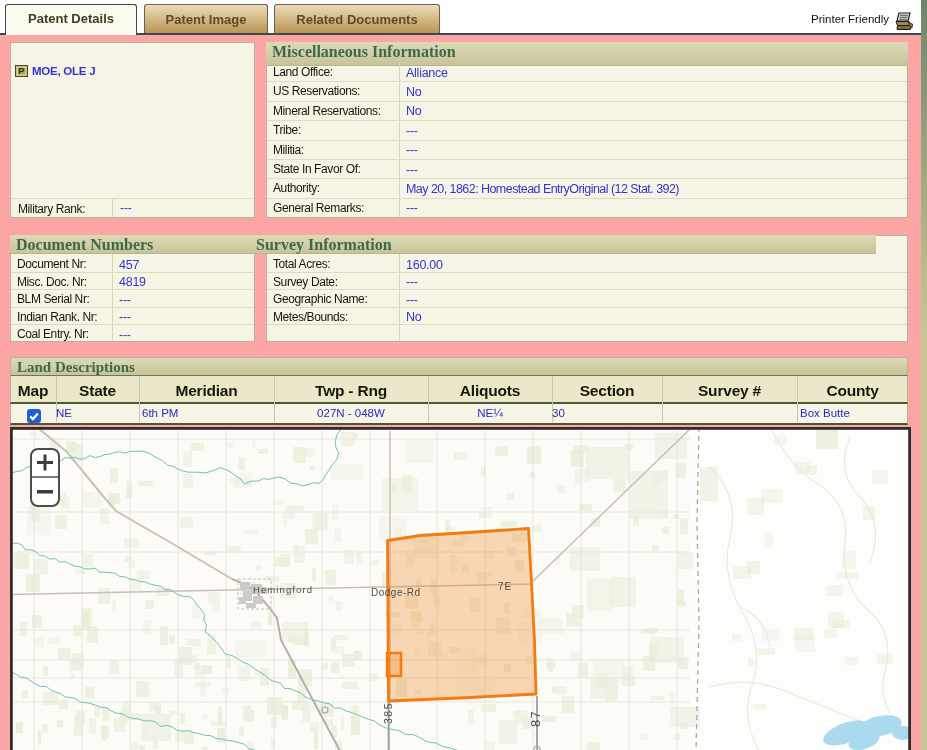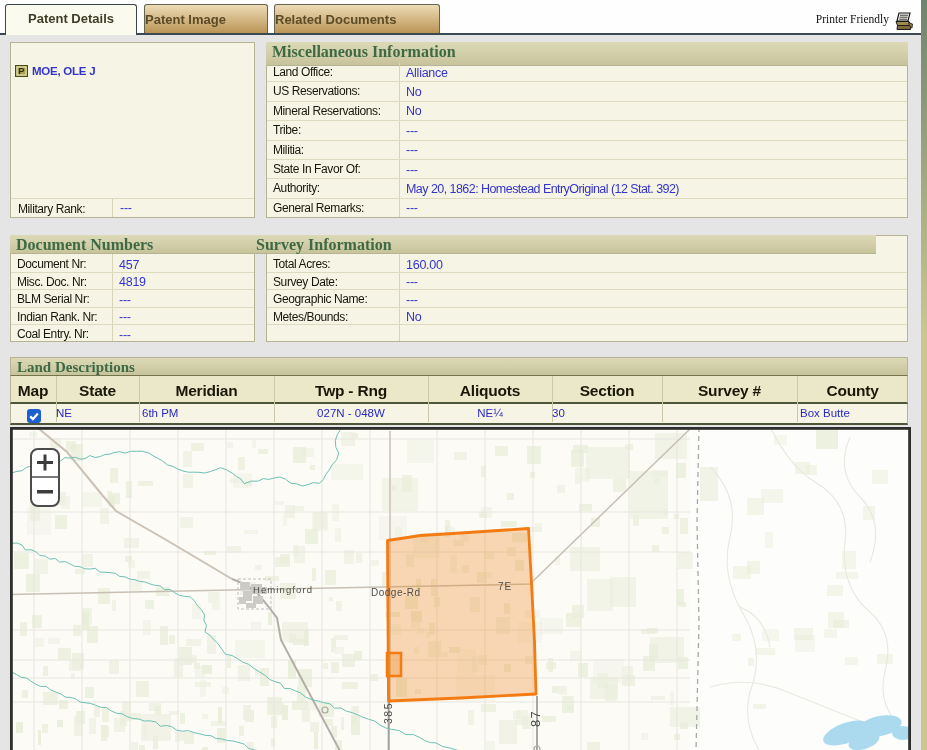--- a/index.html
+++ b/index.html
@@ -1,21 +1,21 @@
 <!DOCTYPE html>
 <html><head><meta charset="utf-8"><title>Patent Details</title><style>
 html,body{margin:0;padding:0}
-#page{position:relative;width:927px;height:750px;background:#e5e5e5;font-family:"Liberation Sans",sans-serif;overflow:hidden}
+#page{position:relative;width:927px;height:750px;background:#fca5a5;font-family:"Liberation Sans",sans-serif;overflow:hidden}
 .abs{position:absolute}
 .topwhite{left:0;top:0;width:921px;height:33px;background:#fefefe}
 .hline{left:0;top:33px;width:921px;height:2px;background:#3b4a52}
 .sidebar{left:921px;top:0;width:6px;height:750px;background:linear-gradient(#6f846d,#a8ad83 200px,#cbc795 340px,#cbc795)}
-.tab{top:4px;height:29px;box-sizing:border-box;border:1px solid #65644e;border-bottom:none;border-radius:3px 3px 0 0;background:linear-gradient(#eddcb7,#ba9455);font-weight:bold;font-size:13px;color:#5c4b27;line-height:29px}
+.tab{top:4px;height:29px;box-sizing:border-box;border:1px solid #65644e;border-bottom:none;border-radius:3px 3px 0 0;background:linear-gradient(#eddcb7,#ba9455);font-weight:bold;font-size:13px;color:#5c4b27;text-align:center;line-height:29px}
 .tabactive{left:5px;top:4px;width:132px;height:31px;box-sizing:border-box;border:1.5px solid #3a474d;border-bottom:none;border-radius:3px 3px 0 0;background:#fbfaef;font-weight:bold;font-size:13px;color:#3e3d26;text-align:center;line-height:27px;z-index:3}
-.pf{right:38px;top:13px;font-family:Liberation Serif, serif;font-size:11.5px;color:#111}
+.pf{right:38px;top:13px;font-family:Liberation Sans, sans-serif;font-size:11.5px;color:#111}
 .box{box-sizing:border-box;background:#f6f4e4;border:1px solid #b7b495}
 .bh{box-sizing:border-box;background:linear-gradient(#dcd9b6,#c7c49c);border-bottom:1px solid #b7b495;font-family:"Liberation Serif",serif;font-weight:bold;font-size:16px;color:#3d6a45;padding:1px 0 0 6px}
 .lbl{font-weight:normal;font-size:12px;letter-spacing:-0.4px;color:#16160c;white-space:nowrap}
 .val{font-size:12.5px;letter-spacing:-0.25px;color:#3434cc;white-space:nowrap}
 .rline{background:#dddabd;height:1px}
 .cline{background:#d8d5b6;width:1px}
 .ldh{box-sizing:border-box;font-weight:bold;font-size:15.5px;letter-spacing:-0.2px;color:#191709;text-align:center}
 .ldv{font-size:11.5px;color:#2929c4;white-space:nowrap}
 </style></head><body>
 <div id="page">

